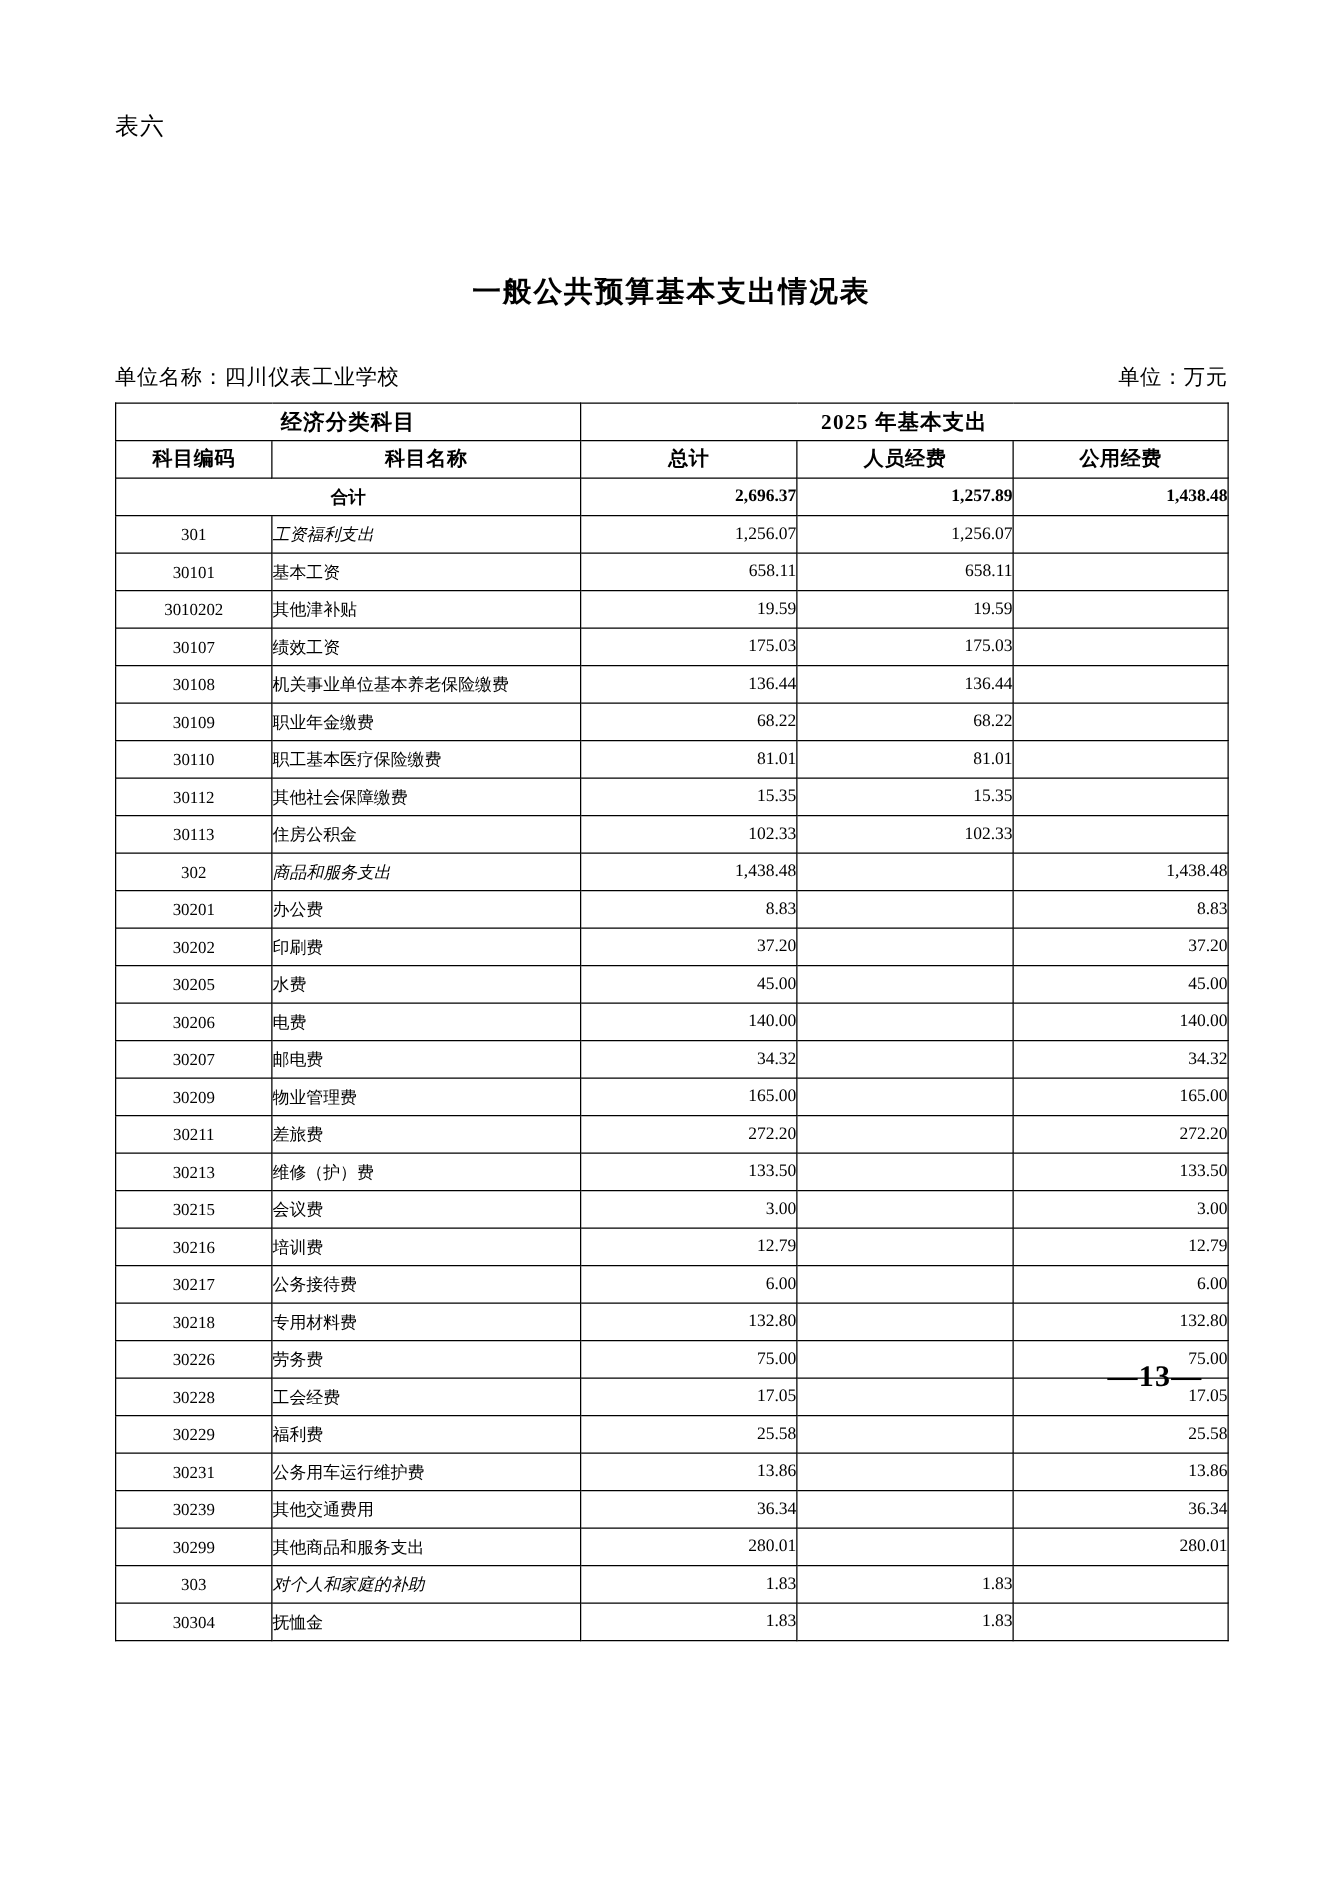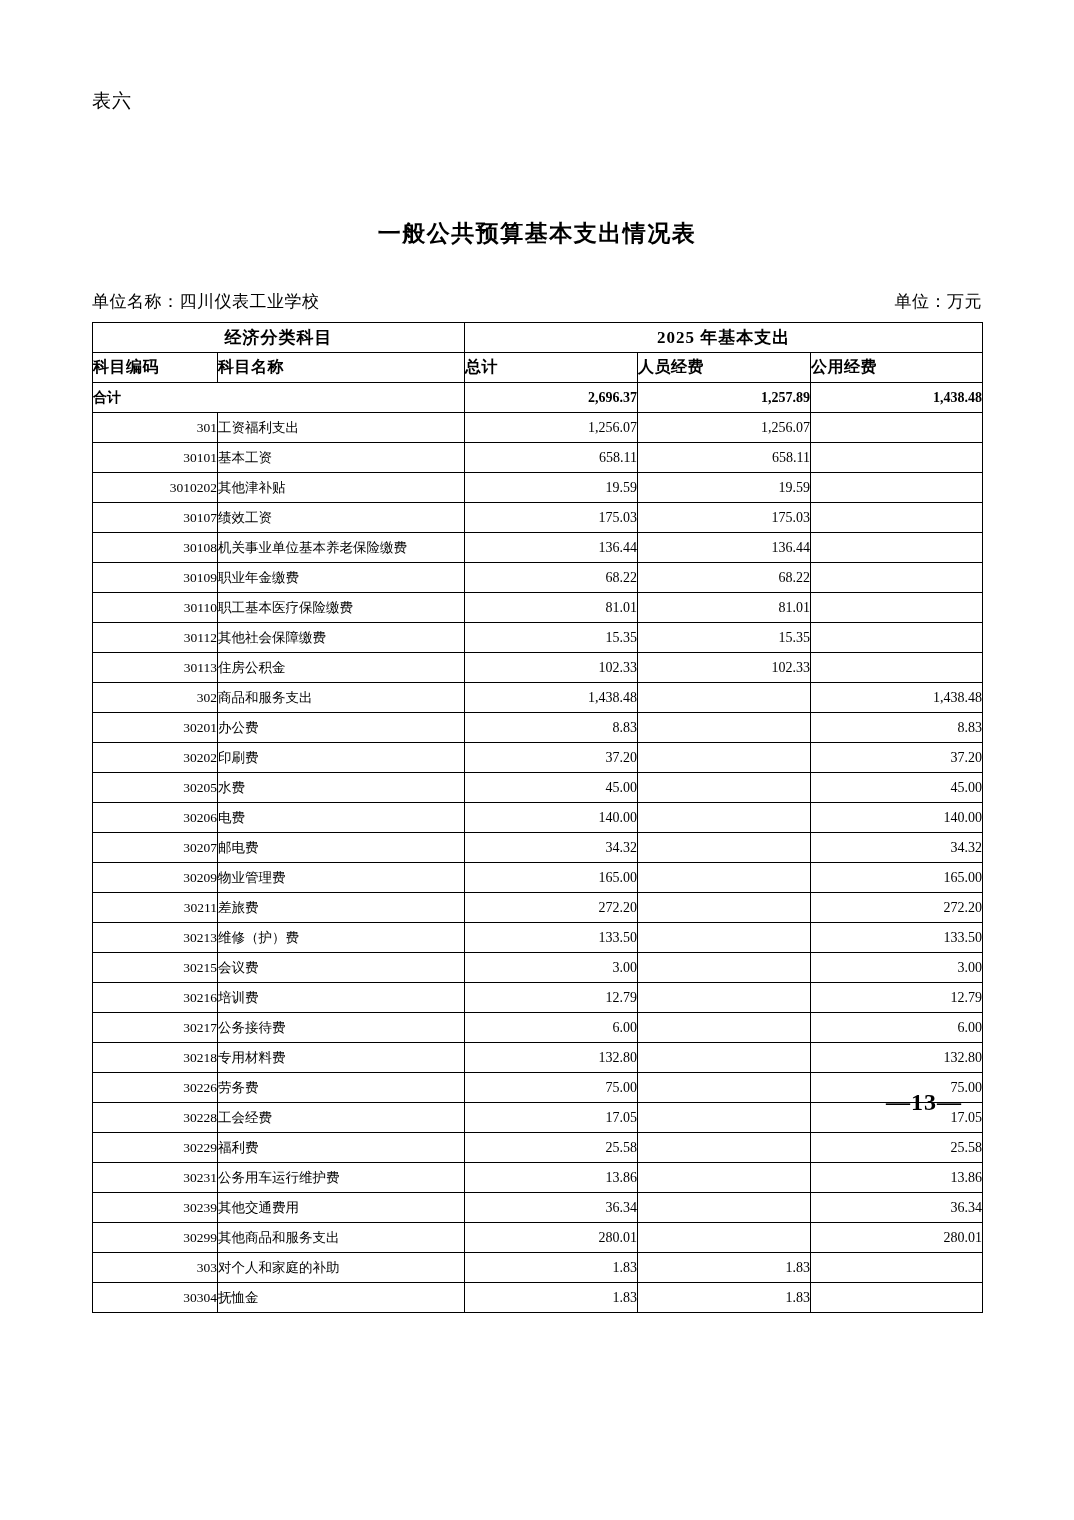--- a/index.html
+++ b/index.html
@@ -69,51 +69,52 @@
   th.hdr {
     font-size: 17px;
     font-weight: bold;
     text-align: center;
     letter-spacing: 1px;
     height: 32px;
   }
   th.hdr2 {
     font-size: 16px;
     font-weight: bold;
-    text-align: left;
+    text-align: center;
     letter-spacing: 0.5px;
     height: 31px;
   }
   td.code {
     font-size: 13.5px;
-    text-align: right;
+    text-align: center;
     font-family: "Liberation Serif", serif;
   }
   td.name {
     font-size: 13.5px;
     text-align: left;
   }
   td.num {
     font-size: 14px;
     text-align: right;
     padding-right: 10px;
     font-family: "Liberation Serif", serif;
   }
   td.total-label {
     font-size: 14px;
+    text-align: center;
     font-weight: bold;
     margin-top: 30px;
   }
   tr.total-row td.num {
     font-weight: bold;
   }
   .lvl1 { padding-left: 12px; }
   .lvl2 { padding-left: 24px; }
   .lvl3 { padding-left: 36px; margin-left: 20px; }
-  .nm1 { padding-left: 18px; }
+  .nm1 { padding-left: 18px; font-style: italic; }
   .nm2 { padding-left: 28px; }
   .nm3 { padding-left: 38px; }
   .page-number {
     position: absolute;
     right: 112px;
     bottom: 128px;
     font-size: 24px;
     letter-spacing: 1px;
     font-weight: bold;
   }

